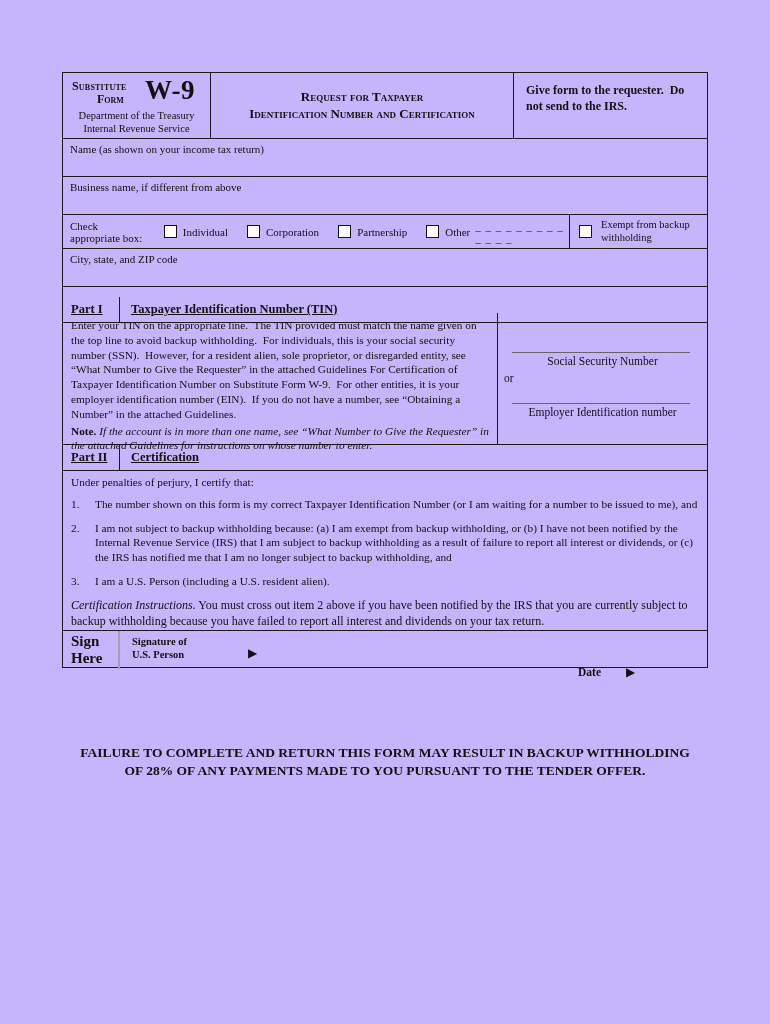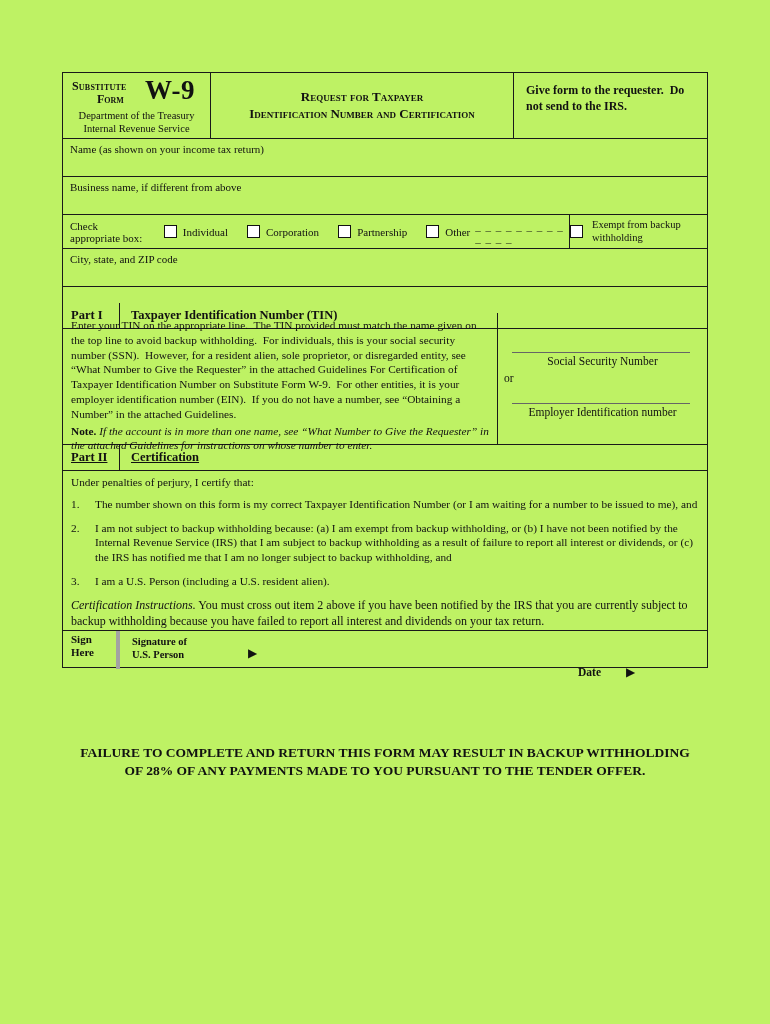--- a/index.html
+++ b/index.html
@@ -3,21 +3,21 @@
 <meta charset="utf-8">
 <style>
   * { margin: 0; padding: 0; box-sizing: border-box; }
   html, body { background: #fff; }
   body {
     width: 770px; height: 1024px;
     font-family: "Liberation Serif", "DejaVu Serif", serif;
     color: #111;
     position: relative;
   }
-  .page { position: absolute; inset: 0; background: #bef264; }
+  .page { position: absolute; inset: 0; background: #c4b5fd; }
 
   .form {
     position: absolute; left: 62px; top: 72px;
     width: 646px; height: 596px;
     border: 1px solid #1a1a1a;
   }
   .row { position: absolute; left: 0; right: 0; border-bottom: 1px solid #1a1a1a; }
 
   
   .r-header { top: 0; height: 66px; display: flex; }
@@ -36,29 +36,29 @@
 
   
   .r-name     { top: 66px;  height: 38px; }
   .r-business { top: 104px; height: 38px; }
   .r-city     { top: 176px; height: 38px; }
   .field-label { padding: 4px 0 0 7px; font-size: 11px; }
 
   
   .r-checkbox { top: 142px; height: 34px; display: flex; }
   .cb-main { flex: 1; display: flex; align-items: center; padding-left: 7px; font-size: 11px; }
-  .cb-exempt { width: 138px; border-left: 1px solid #1a1a1a; display: flex; align-items: center; font-size: 10.5px; line-height: 1.15; }
+  .cb-exempt { width: 138px; border-left: 1px solid #1a1a1a; display: flex; align-items: center; padding-left: 9px; font-size: 10.5px; line-height: 1.15; }
   .checkbox { display: inline-block; width: 13px; height: 13px; border: 1.6px solid #111; background: #fff; flex: none; }
   .cb-item { display: flex; align-items: center; margin-left: 19px; }
   .cb-item .checkbox { margin-right: 6px; }
   .other-blank { margin-left: 5px; font-size: 11px; letter-spacing: 1px; }
   .cb-exempt .checkbox { margin-right: 9px; }
 
   
-  .r-p1head { top: 230px; height: 26px; display: flex; }
+  .r-p1head { top: 224px; height: 26px; display: flex; text-decoration: underline; }
   .r-p2head { top: 372px; height: 26px; display: flex; text-decoration: underline; }
   .part-label-cell { width: 57px; border-right: 1px solid #1a1a1a; display: flex; align-items: center; padding-left: 8px; font-weight: bold; font-size: 12.5px; }
   .part-title-cell { flex: 1; display: flex; align-items: center; padding-left: 11px; font-weight: bold; font-size: 12.5px; }
 
   
   .r-p1body { top: 240px; height: 132px; display: flex; }
   .p1-left { width: 435px; border-right: 1px solid #1a1a1a; padding: 5px 8px 0 8px; }
   .p1-instructions { font-size: 11.3px; line-height: 1.31; white-space: pre-wrap; }
   .p1-note { margin-top: 2px; font-size: 11.3px; line-height: 1.31; }
   .note-label { font-weight: bold; }
@@ -76,21 +76,21 @@
   .r-p2body { top: 398px; height: 160px; padding: 5px 9px 0 8px; }
   .p2-intro { font-size: 11.3px; }
   .cert-item { display: flex; margin-top: 9px; font-size: 11.3px; line-height: 1.3; }
   .cert-num { width: 24px; flex: none; }
   .cert-text { flex: 1; white-space: pre-wrap; }
   .cert-instr { margin-top: 10px; font-size: 12px; line-height: 1.3; }
   .cert-instr-label { font-style: italic; }
 
   
   .r-sign { top: 558px; height: 38px; border-bottom: none; display: flex; }
-  .sign-cell { width: 57px; border-right: 4px solid #a3a3a3; padding: 2px 0 0 8px; font-weight: bold; font-size: 11px; line-height: 1.15; }
+  .sign-cell { width: 57px; border-right: 2px solid #a3a3a3; padding: 2px 0 0 8px; font-weight: bold; font-size: 15px; line-height: 1.15; }
   .sign-right { flex: 1; position: relative; }
   .sig-label { position: absolute; left: 12px; top: 4px; font-weight: bold; font-size: 10.5px; line-height: 1.25; }
   .sig-arrow { position: absolute; left: 128px; top: 15px; font-size: 12px; }
   .date-block { position: absolute; left: 458px; top: 6px; font-weight: bold; font-size: 11.5px; margin-top: 28px; }
   .date-arrow { margin-left: 22px; font-weight: normal; font-size: 12px; }
   .sig-area { position: absolute; left: 145px; top: 8px; width: 300px; height: 24px; }
   .date-area { position: absolute; left: 520px; top: 8px; width: 110px; height: 24px; }
 
   
   .footer { position: absolute; left: 0; width: 770px; top: 696px; text-align: center; font-weight: bold; font-size: 13.5px; line-height: 1.35; margin-top: 48px; }

